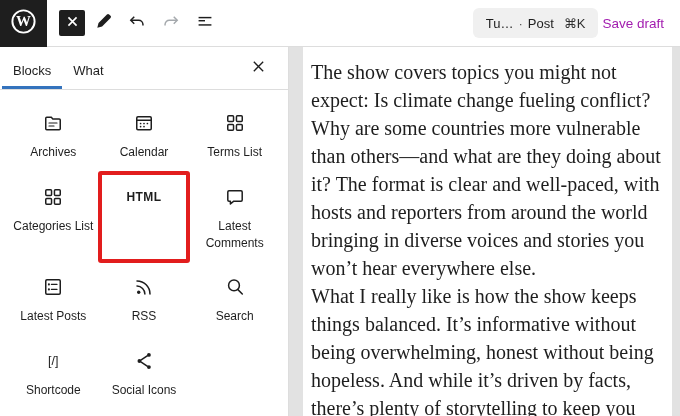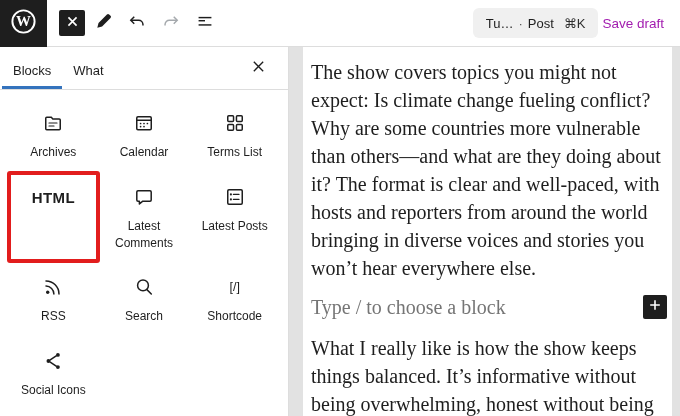--- a/index.html
+++ b/index.html
@@ -164,23 +164,34 @@
             <span class="bi-icon">
               <svg width="24" height="24" viewBox="0 0 24 24" fill="none" stroke="#1e1e1e" stroke-width="1.5" stroke-linecap="round" stroke-linejoin="round">
                 <rect x="4.75" y="4.75" width="5.8" height="5.8" rx="1"></rect>
                 <rect x="13.45" y="4.75" width="5.8" height="5.8" rx="1"></rect>
                 <rect x="4.75" y="13.45" width="5.8" height="5.8" rx="1"></rect>
                 <rect x="13.45" y="13.45" width="5.8" height="5.8" rx="1"></rect>
               </svg>
             </span>
             <span class="bi-label">Terms List</span>
           </button>
+          <button class="block-item">
+            <span class="bi-icon">
+              <svg width="24" height="24" viewBox="0 0 24 24" fill="none" stroke="#1e1e1e" stroke-width="1.5" stroke-linecap="round" stroke-linejoin="round">
+                <rect x="4.75" y="4.75" width="5.8" height="5.8" rx="1"></rect>
+                <rect x="13.45" y="4.75" width="5.8" height="5.8" rx="1"></rect>
+                <rect x="4.75" y="13.45" width="5.8" height="5.8" rx="1"></rect>
+                <rect x="13.45" y="13.45" width="5.8" height="5.8" rx="1"></rect>
+              </svg>
+            </span>
+            <span class="bi-label">Categories List</span>
+          </button>
           <button class="block-item highlighted">
             <span class="bi-icon">
-              <span class="icon-text" style="font-size:15px;font-weight:600;letter-spacing:.4px;">HTML</span>
+              <span class="icon-text" style="font-size:12px;font-weight:600;letter-spacing:.4px;">HTML</span>
             </span>
           </button>
           <button class="block-item">
             <span class="bi-icon">
               <svg width="24" height="24" viewBox="0 0 24 24" fill="none" stroke="#1e1e1e" stroke-width="1.5" stroke-linecap="round" stroke-linejoin="round">
                 <path d="M6 5.75h12a1.2 1.2 0 0 1 1.2 1.2v8a1.2 1.2 0 0 1-1.2 1.2h-7.2l-3.4 2.9v-2.9H6a1.2 1.2 0 0 1-1.2-1.2v-8A1.2 1.2 0 0 1 6 5.75z"></path>
               </svg>
             </span>
             <span class="bi-label">Latest Comments</span>
           </button>
@@ -232,29 +243,19 @@
             </span>
             <span class="bi-label">Social Icons</span>
           </button>
         </div>
     </aside>
 
     <section class="canvas">
       <div class="gutter left"></div>
       <div class="post">
         <p>The show covers topics you might not expect: Is climate change fueling conflict? Why are some countries more vulnerable than others—and what are they doing about it? The format is clear and well-paced, with hosts and reporters from around the world bringing in diverse voices and stories you won’t hear everywhere else.</p>
-        <div class="empty-block">
-          <span class="placeholder">Type / to choose a block</span>
-          <button class="add-block">
-            <span>
-              <svg width="14" height="14" viewBox="0 0 16 16" stroke="#fff" stroke-width="1.8">
-                  <path d="M8 2.5v11M2.5 8h11"></path>
-                </svg>
-            </span>
-          </button>
-        </div>
         <p>What I really like is how the show keeps things balanced. It’s informative without being overwhelming, honest without being hopeless. And while it’s driven by facts, there’s plenty of storytelling to keep you engaged all the way through.</p>
       </div>
       <div class="gutter right"></div>
     </section>
 
   </div>
 </div>
 
 </body></html>

